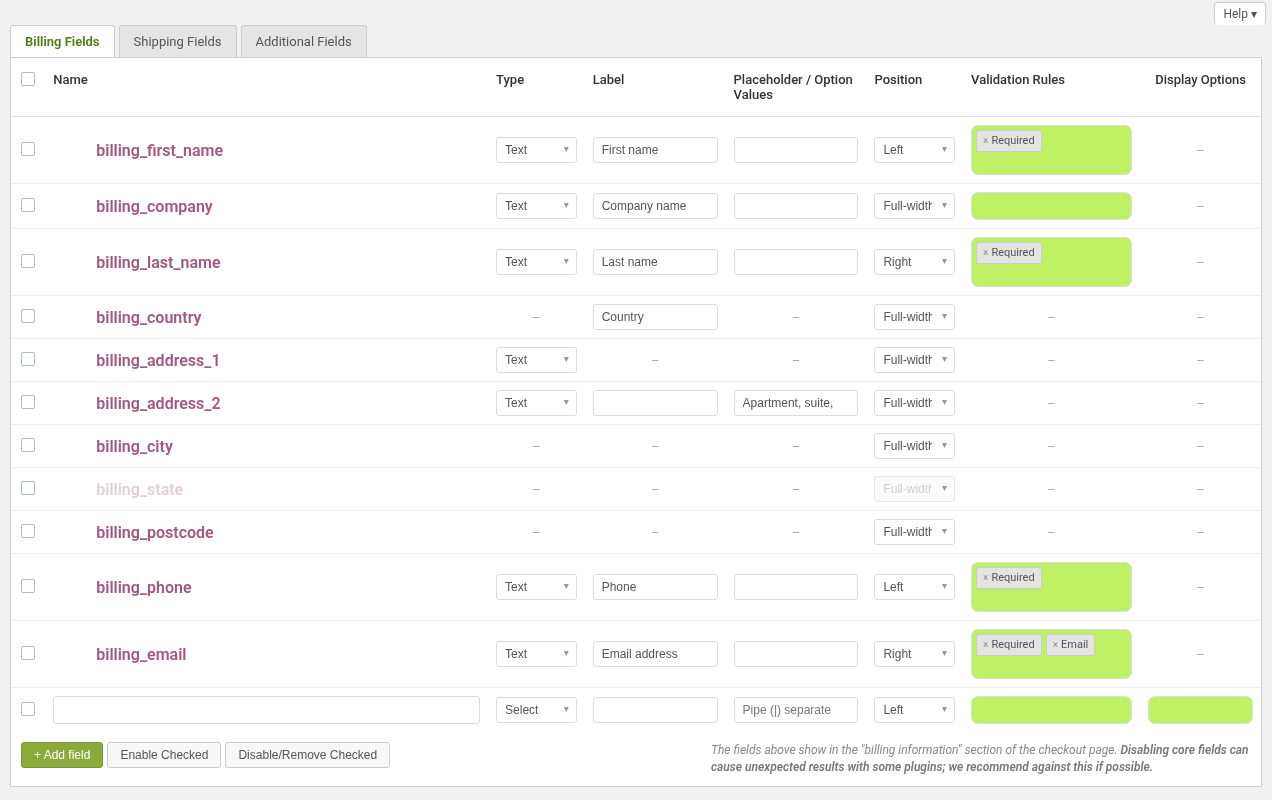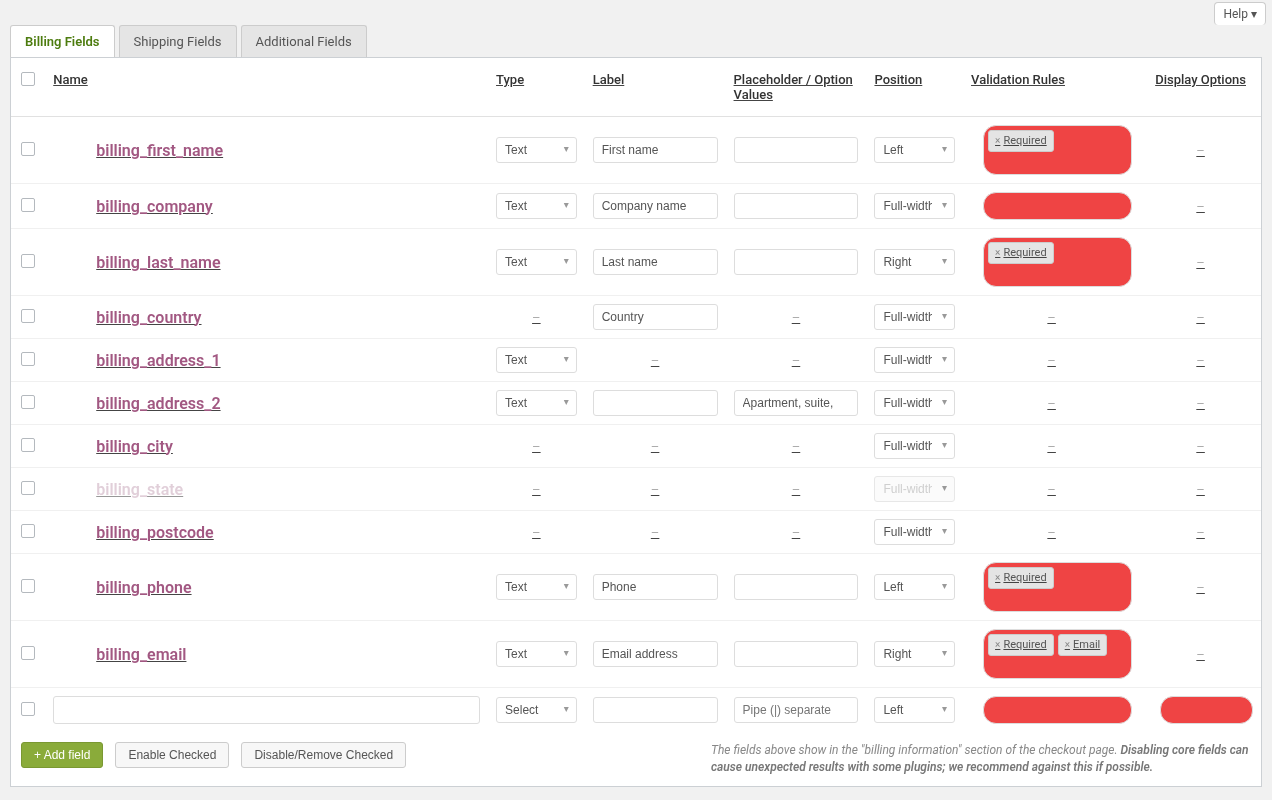--- a/index.html
+++ b/index.html
@@ -49,21 +49,20 @@
     font-weight: 600;
     color: #4d7c0f;
   }
   .table-wrap {
     background: #fff;
     border: 1px solid #ccd0d4;
   }
   table {
     width: 100%;
     border-collapse: collapse;
-    text-decoration: underline;
   }
   thead th {
     text-align: left;
     font-weight: 500;
     color: #333;
     font-size: 13px;
     padding: 14px 8px;
     border-bottom: 1px solid #e1e1e1;
     vertical-align: top;
   }
@@ -108,29 +107,28 @@
     position: absolute;
     right: 8px;
     top: 6px;
     color: #999;
     font-size: 10px;
     pointer-events: none;
   }
   .sel-disabled { color: #bbb; background: #fafafa; }
   .tagbox {
     border: 1px solid #ddd;
-    border-radius: 13px;
+    border-radius: 7px;
     min-height: 50px;
     padding: 4px;
     display: flex;
     flex-wrap: wrap;
     gap: 4px;
     align-content: flex-start;
-    background: #ef4444;
-    margin-left: 12px;
+    background: #bef264;
   }
   .tagbox.short { min-height: 28px; }
   .tag {
     background: #e4e4e4;
     border: 1px solid #ccc;
     border-radius: 3px;
     padding: 2px 6px;
     font-size: 11px;
     color: #555;
     display: inline-flex;
@@ -149,21 +147,21 @@
     border: 1px solid #b4b9be;
     border-radius: 2px;
     background: #fff;
     cursor: pointer;
     display: inline-block;
   }
   .footer-row {
     display: flex;
     align-items: flex-start;
     padding: 10px 10px;
-    gap: 12px;
+    gap: 4px;
     background: #fff;
   }
   .btn {
     background: #f7f7f7;
     border: 1px solid #ccc;
     border-radius: 3px;
     padding: 5px 12px;
     font-size: 12px;
     color: #555;
     cursor: pointer;

